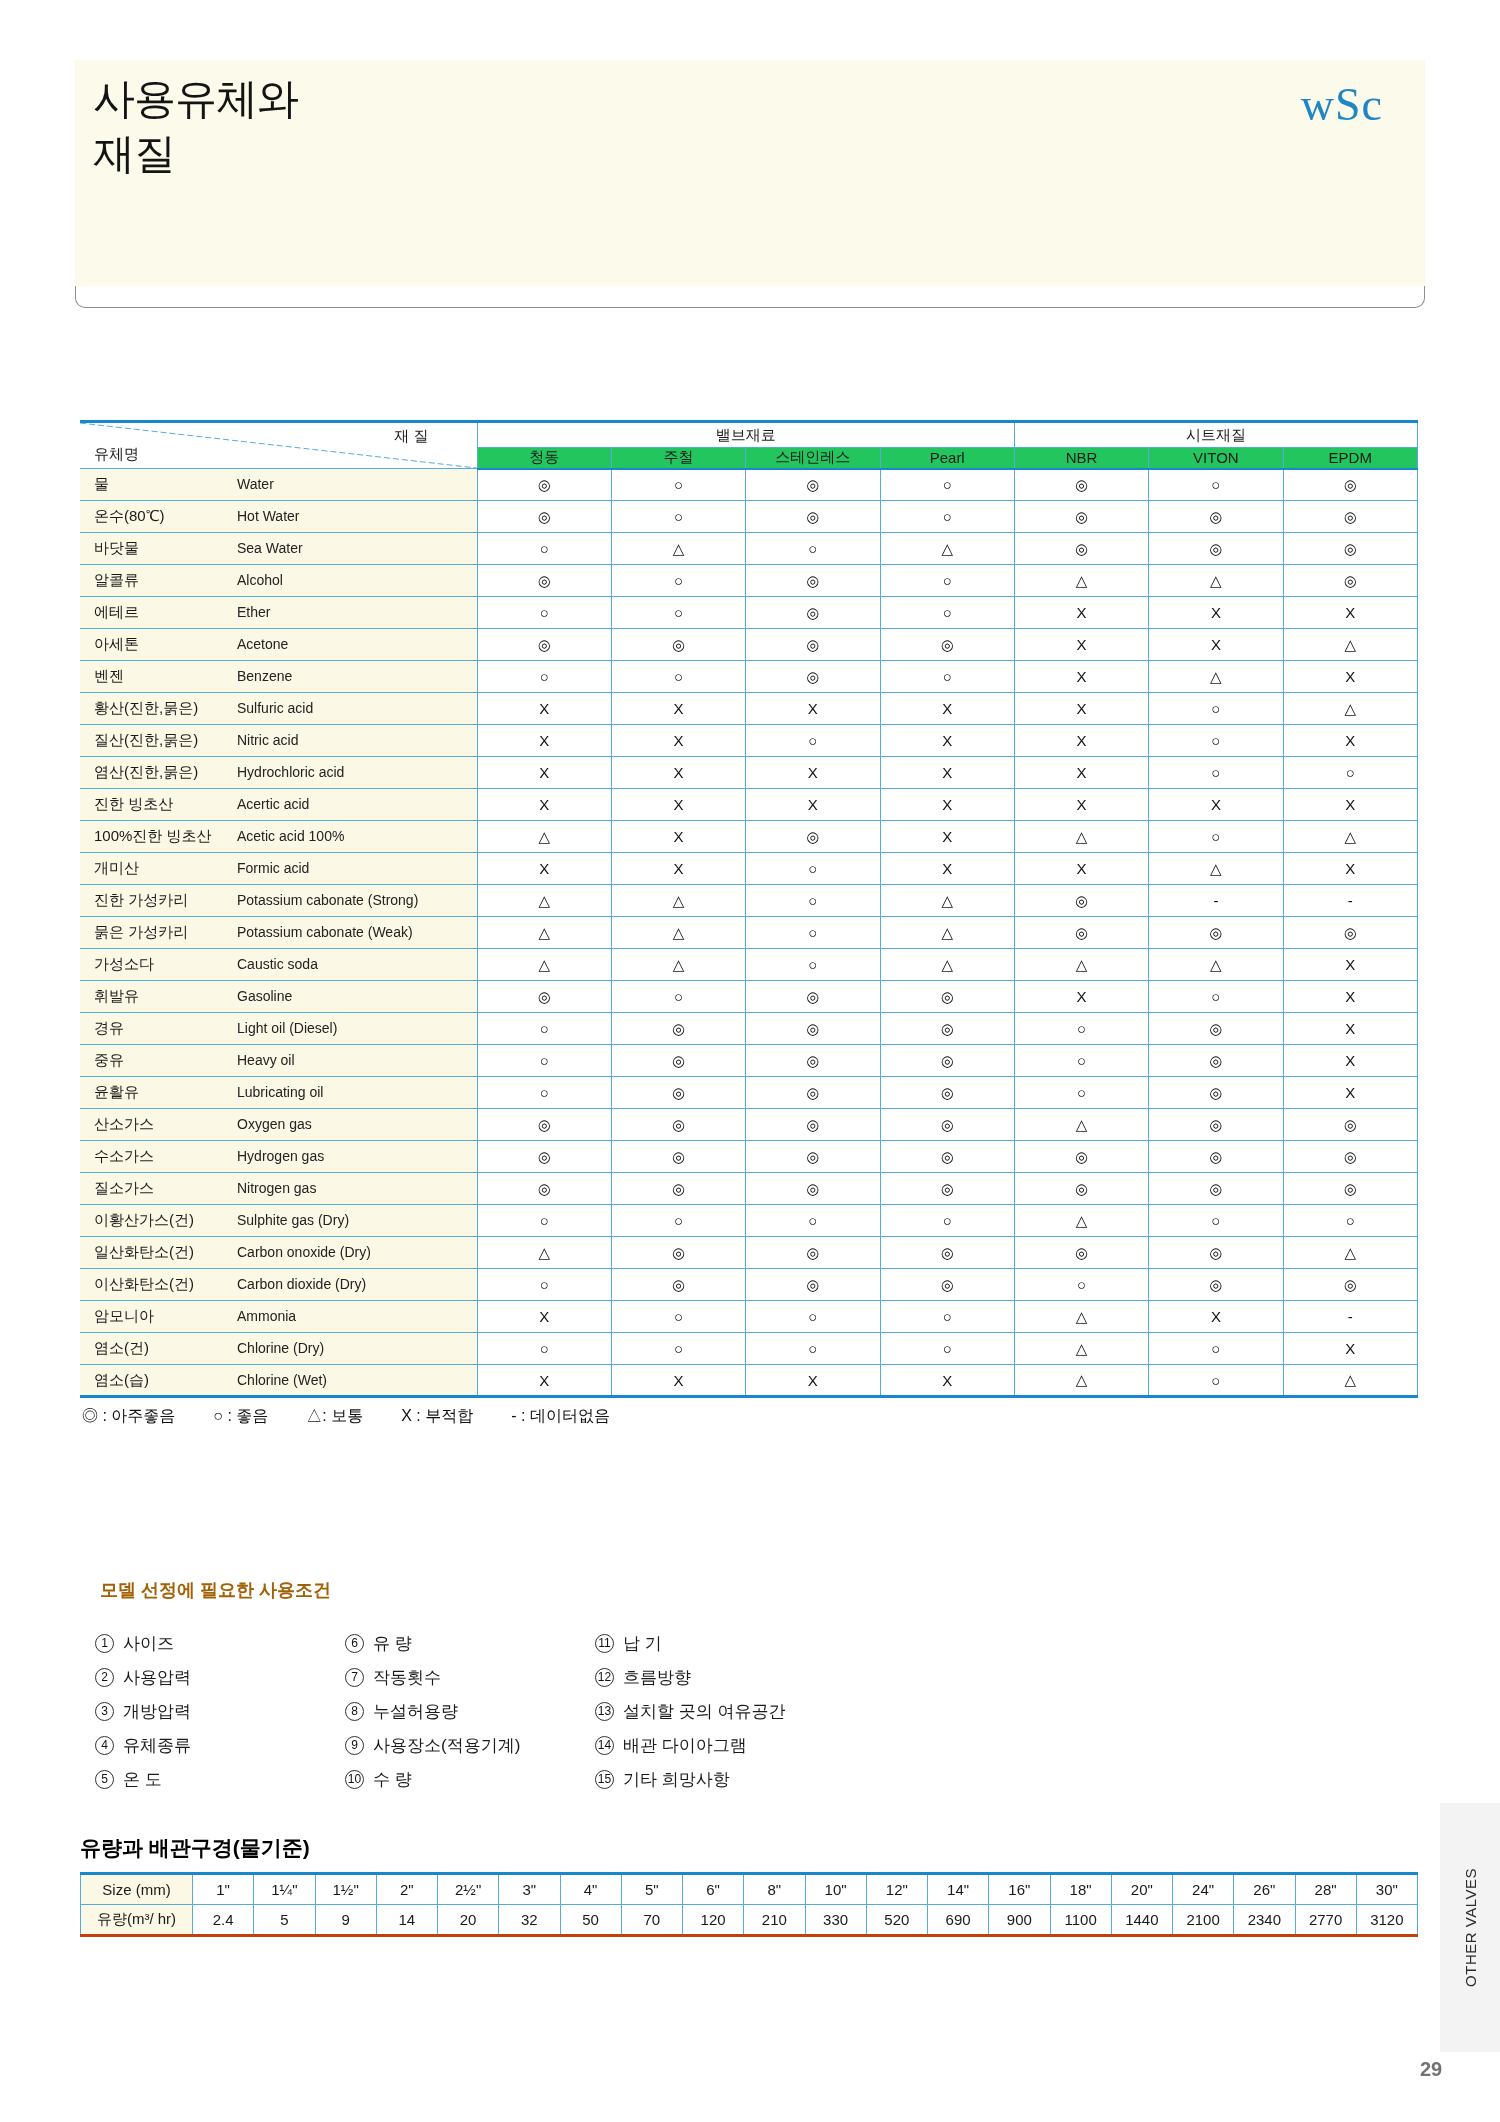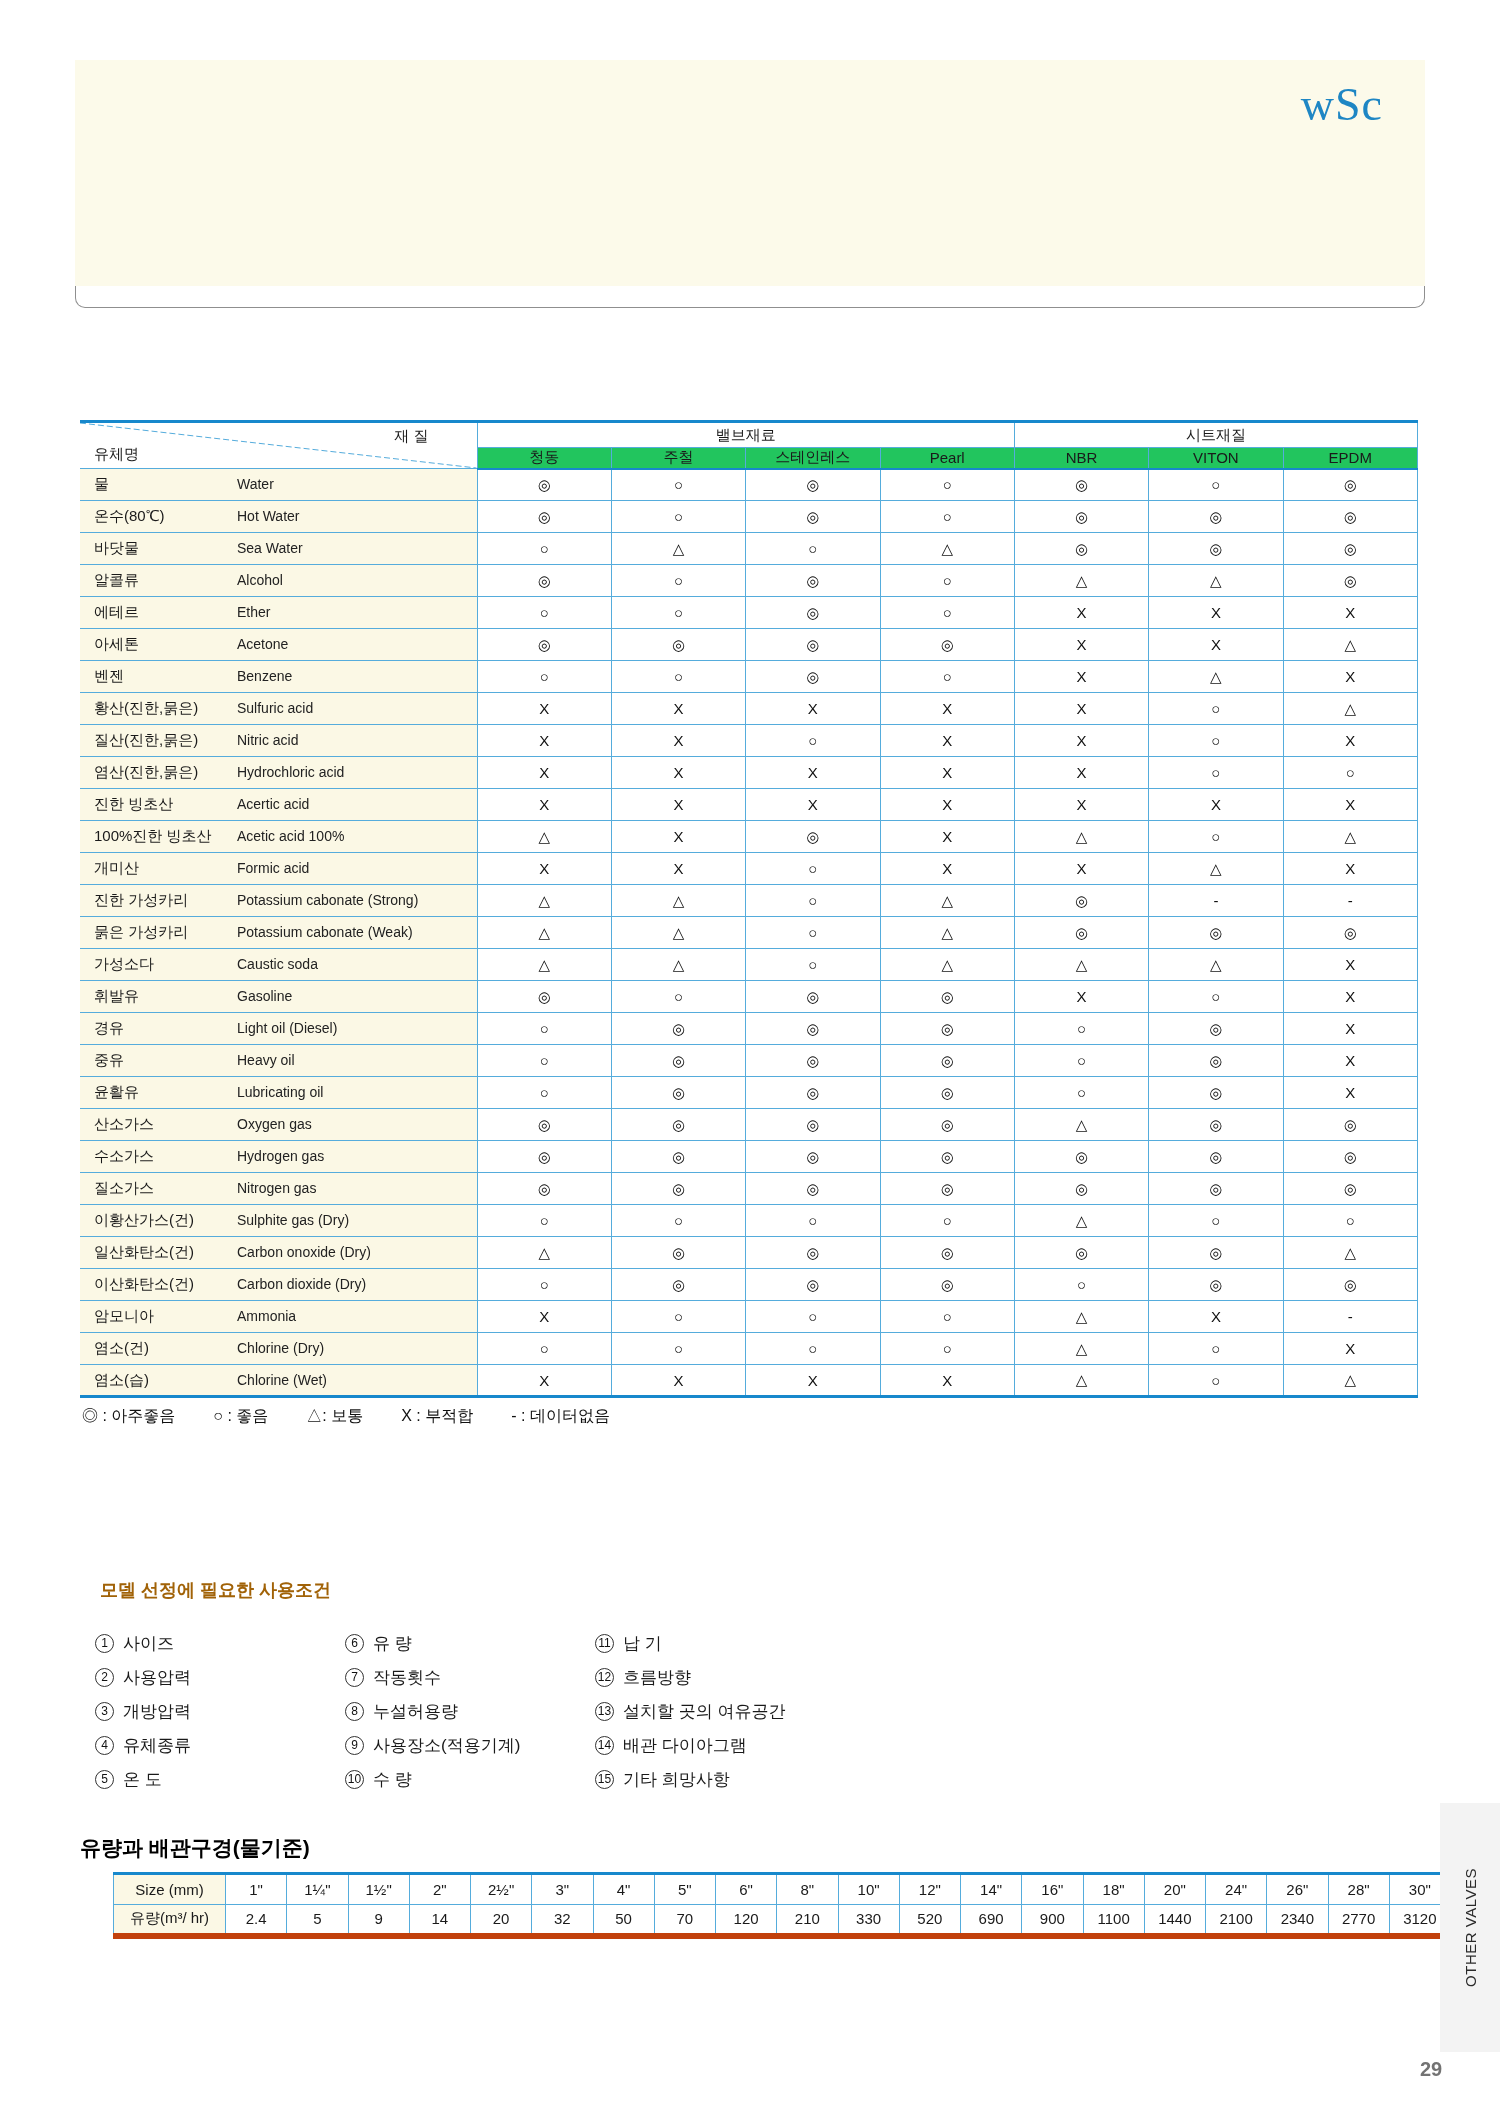--- a/index.html
+++ b/index.html
@@ -71,39 +71,43 @@
     display: inline-flex; align-items: center; justify-content: center;
     width: 19px; height: 19px; border: 1px solid #333; border-radius: 50%;
     font-size: 12px; margin-right: 9px; flex: 0 0 auto; color: #111;
   }
 
   
   .sec2-heading { position: absolute; left: 80px; top: 1834px; font-size: 21px; font-weight: bold; color: #000000; }
   table.flow {
     position: absolute; left: 80px; top: 1872px; width: 1338px;
     border-collapse: collapse; table-layout: fixed;
-    border-top: 3px solid #1788CC; border-bottom: 6px solid #c2410c; margin-left: 33px;
+    border-top: 3px solid #1788CC; border-bottom: 3px solid #c2410c;
   }
   table.flow td { border: 1px solid #55ACDC; height: 31px; text-align: center; font-size: 15px; background: #fff; }
   table.flow td.flabel { background: #FBF8E5; width: 112px; }
 
   
   .side-tab {
     position: absolute; left: 1440px; top: 1803px; width: 60px; height: 249px;
     background: #F3F3F3; display: flex; align-items: center; justify-content: center;
   }
   .vtext { transform: rotate(-90deg); white-space: nowrap; font-size: 15px; color: #2a2a2a; letter-spacing: 0.5px; }
   .pagenum { position: absolute; left: 1420px; top: 2058px; font-size: 20px; color: #737373; font-weight: bold; }
 </style>
 </head>
 <body>
 
 <div class="page">
 
   <div class="header-box">
+    <div class="title">
+      <div>사용유체와</div>
+      <div>재질</div>
+    </div>
     <div class="logo">wSc</div>
   </div>
   <div class="header-bracket"></div>
 
   <table class="compat">
     <colgroup>
       <col class="c-name">
       <col span="7" class="c-sym">
     </colgroup>
     <thead>

